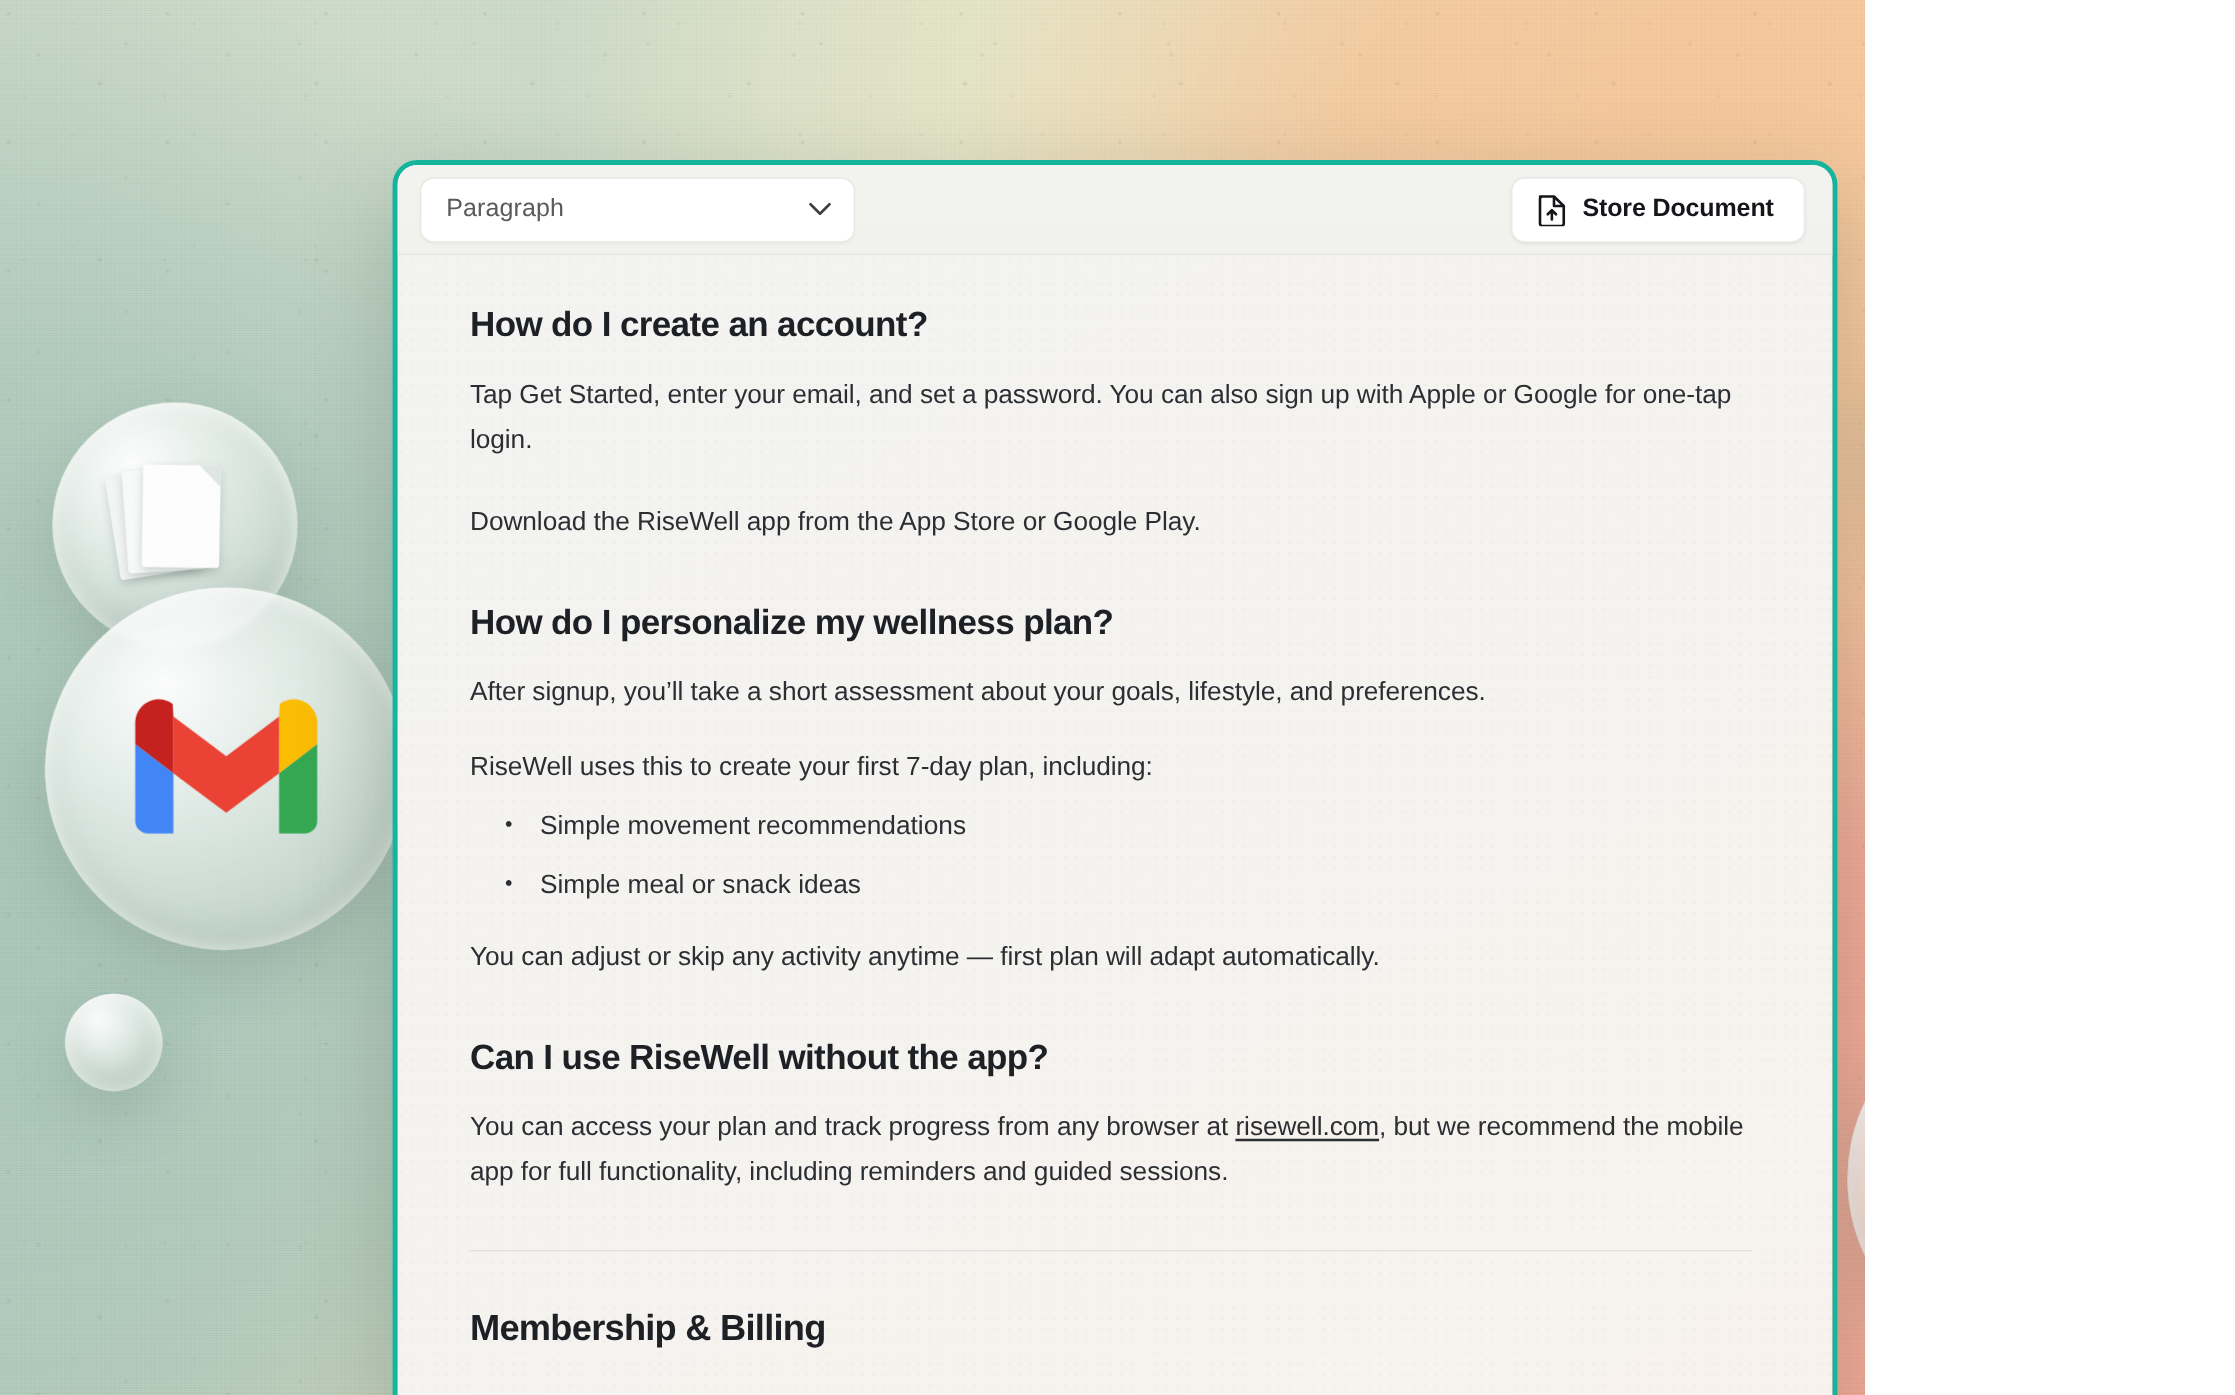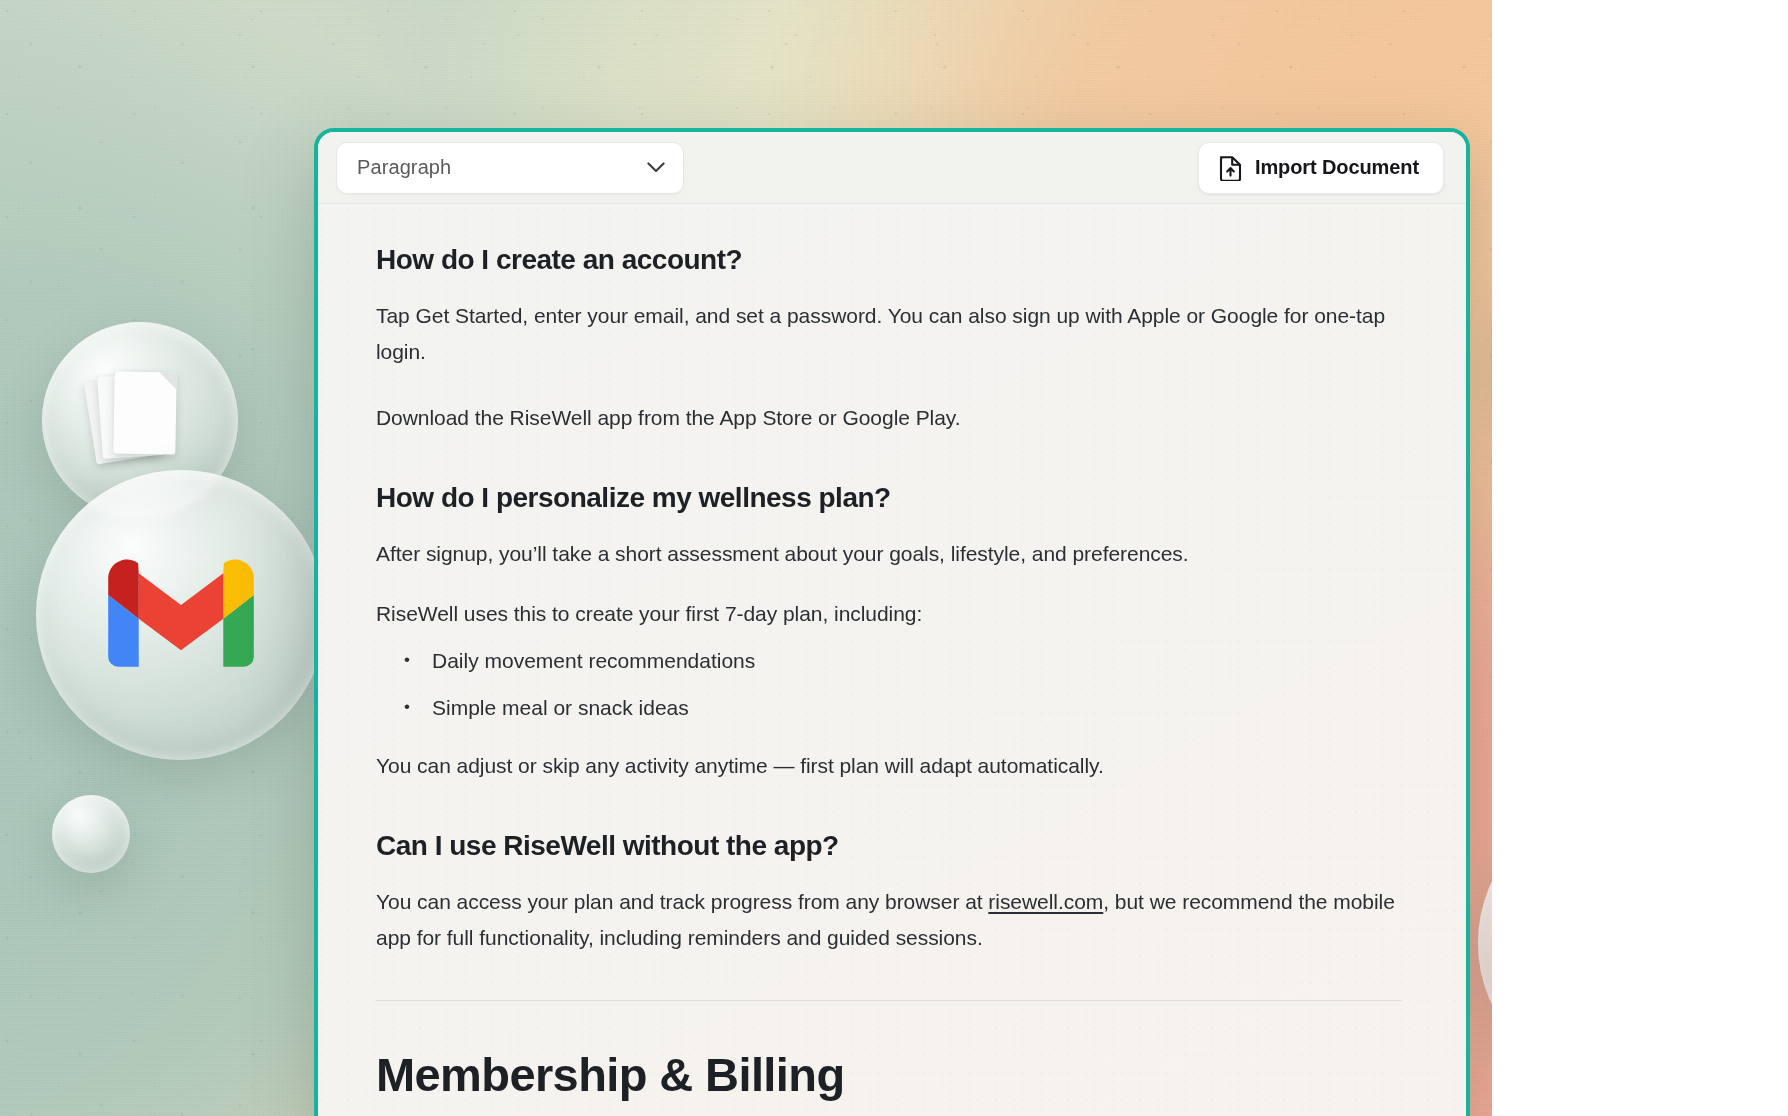--- a/index.html
+++ b/index.html
@@ -182,21 +182,21 @@
   h2.q {
     font-size: 28px;
     font-weight: 700;
     color: #1d2024;
     letter-spacing: -.5px;
     margin: 0 0 22px;
   }
   h2.q.tight { margin-top: 46px; }
 
   h1.section {
-    font-size: 47px;
+    font-size: 29px;
     font-weight: 700;
     color: #1d2024;
     letter-spacing: -.6px;
     margin: 46px 0 0;
   }
 
   p.body {
     font-size: 21px;
     line-height: 36px;
     color: #2b2f33;
@@ -301,36 +301,36 @@
           <path d="M1.4 1.4 9 9 16.6 1.4" fill="none" stroke="#3c3f43" stroke-width="2.1" stroke-linecap="round" stroke-linejoin="round"></path>
         </svg>
       </div>
 
       <div id="import-btn">
         <svg width="23" height="26" viewBox="0 0 23 26">
           <path d="M2 2.2h11.2L21 9.8v14a2 2 0 0 1-2 2H4a2 2 0 0 1-2-2V4.2a2 2 0 0 1 2-2Z" fill="none" stroke="#14161a" stroke-width="2.1" stroke-linejoin="round"></path>
           <path d="M13.2 2.2v7.6H21" fill="none" stroke="#14161a" stroke-width="2.1" stroke-linejoin="round"></path>
           <path d="M11.5 20.6v-7.2M8.2 16.4l3.3-3.3 3.3 3.3" fill="none" stroke="#14161a" stroke-width="2.1" stroke-linecap="round" stroke-linejoin="round"></path>
         </svg>
-        <span class="label">Import Document</span>
+        <span class="label">Store Document</span>
       </div>
     </div>
 
     <div id="doc-body">
 
       <h2 class="q">How do I create an account?</h2>
       <p class="body last">Tap Get Started, enter your email, and set a password. You can also sign up with Apple or Google for one-tap login.</p>
       <p class="body">Download the RiseWell app from the App Store or Google Play.</p>
 
       <h2 class="q tight">How do I personalize my wellness plan?</h2>
       <p class="body">After signup, you’ll take a short assessment about your goals, lifestyle, and preferences.</p>
       <p class="body" style="margin-bottom:12px">RiseWell uses this to create your first 7-day plan, including:</p>
 
       <ul class="bullets">
-        <li>Daily movement recommendations</li>
+        <li>Simple movement recommendations</li>
         <li>Simple meal or snack ideas</li>
       </ul>
 
       <p class="body last">You can adjust or skip any activity anytime — first plan will adapt automatically.</p>
 
       <h2 class="q tight">Can I use RiseWell without the app?</h2>
       <p class="body"><span>You can access your plan and track progress from any browser at </span><a class="inline-link">risewell.com</a><span>, but we recommend the mobile app for full functionality, including reminders and guided sessions.</span></p>
 
       <hr class="rule">
 

